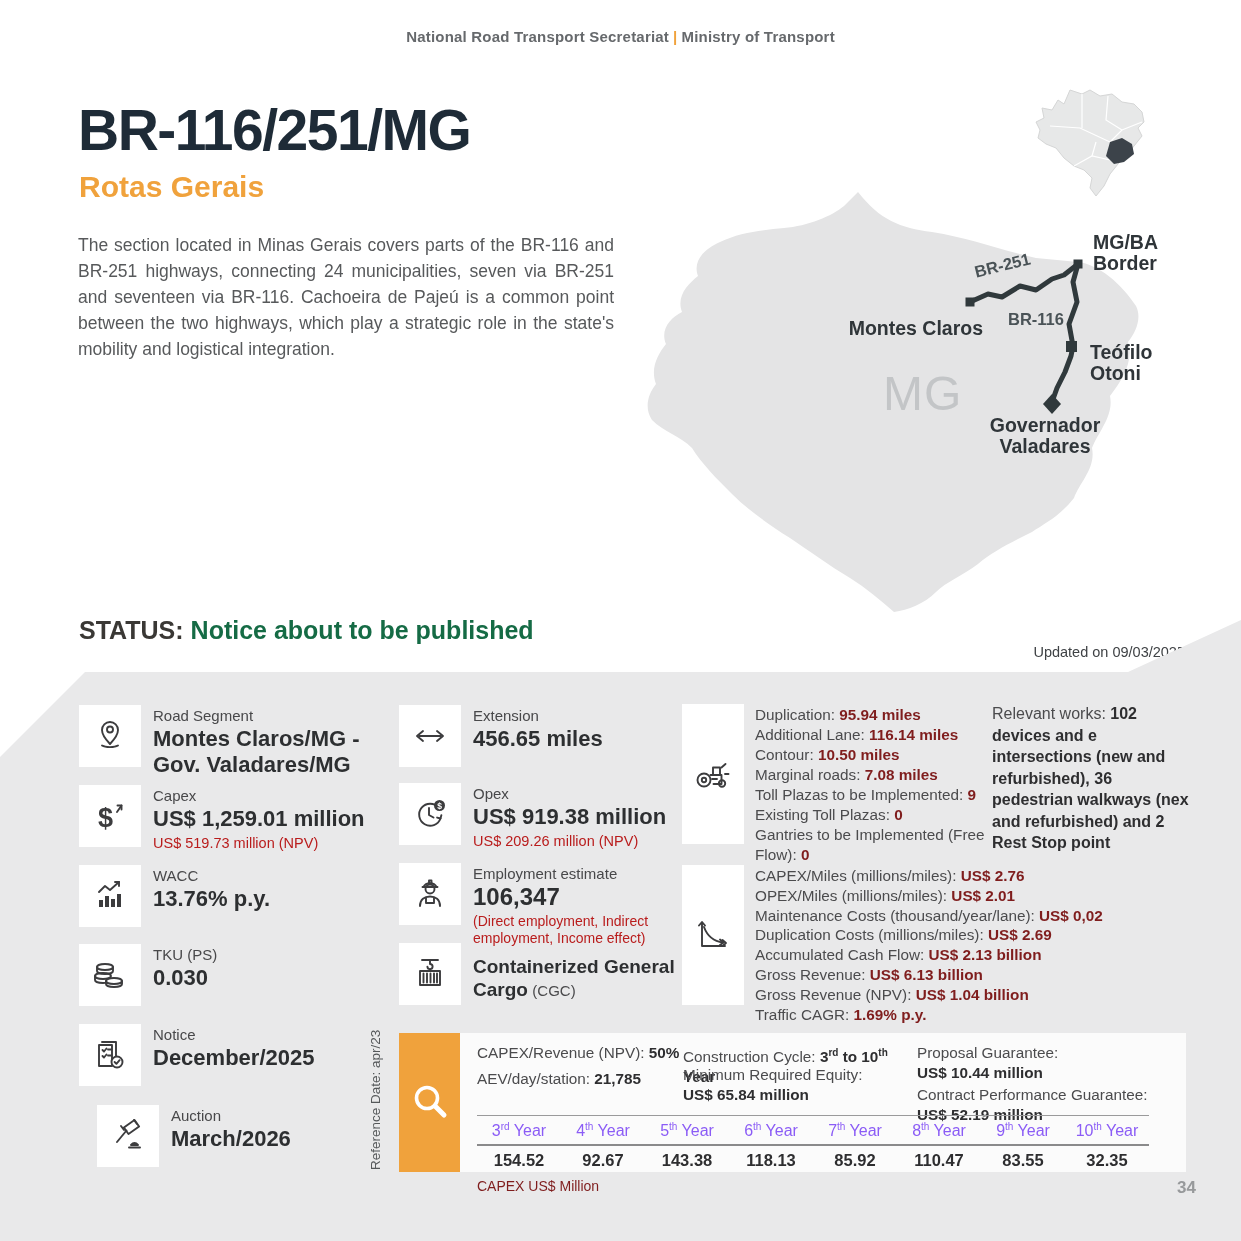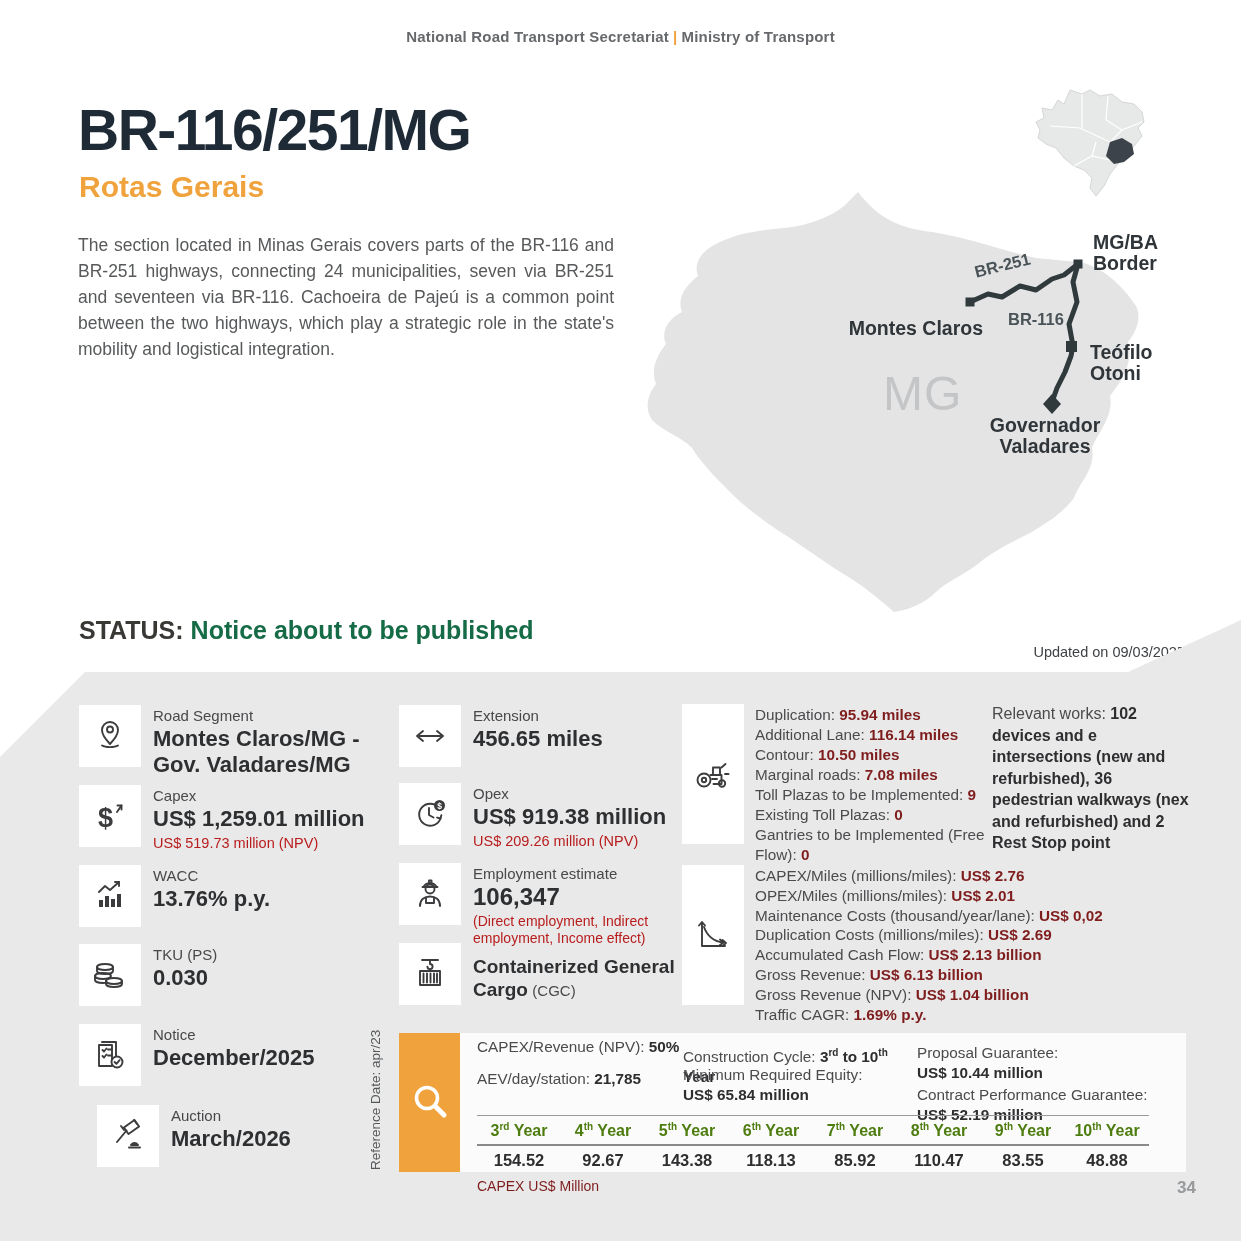--- a/index.html
+++ b/index.html
@@ -62,21 +62,21 @@
     display:flex;align-items:center;justify-content:center;}
   .ref-date{position:absolute;left:368px;top:1025px;height:150px;writing-mode:vertical-rl;
     transform:rotate(180deg);font-size:13.5px;color:#55585a;text-align:center;}
   .bp-text{position:absolute;font-size:15.3px;line-height:20px;color:#4b4b4d;}
   .bp-text .sv{font-weight:700;color:#2e2e30;}
   .bp-text sup{font-size:10px;font-weight:700;color:#2e2e30;}
 
   .yr-table{position:absolute;left:78px;top:82px;width:672px;border-top:1.5px solid #9a9a9b;}
   .yr-row{display:grid;grid-template-columns:repeat(8,1fr);}
   .yr-row.head{border-bottom:2.5px solid #8a8a8b;}
-  .yr-cell{text-align:center;padding:5px 0 4px 0;font-size:16px;color:#4d7c0f;font-weight:bold;}
+  .yr-cell{text-align:center;padding:5px 0 4px 0;font-size:16px;color:#8b5cf6;}
   .yr-cell sup{font-size:10px;}
   .yr-row.vals .yr-cell{font-weight:700;color:#2e2e30;font-size:16.5px;padding:5px 0 3px 0;}
 
   .footnote{position:absolute;left:477px;top:1178px;font-size:14px;color:#7f1d1d;}
   .page-num{position:absolute;left:1150px;top:1178px;width:46px;text-align:right;
     font-size:17px;font-weight:700;color:#97999b;}
 
   svg.icn{stroke:#3c3c3e;stroke-width:1.9;fill:none;stroke-linecap:round;stroke-linejoin:round;}
   svg.icn .fl{fill:#3c3c3e;stroke:none;}
 </style>
@@ -368,21 +368,21 @@
   <div class="ref-date">Reference Date: apr/23</div>
 
   <div class="bottom-panel">
     <div class="orange-block">
       <svg width="44" height="48" viewBox="0 0 44 48" fill="none">
         <circle cx="19" cy="19" r="10.5" stroke="#ffffff" stroke-width="3.6"></circle>
         <path d="M27 27 L36 36" stroke="#ffffff" stroke-width="5" stroke-linecap="round"></path>
       </svg>
     </div>
 
-    <div class="bp-text" style="left:78px;top:4px;">
+    <div class="bp-text" style="left:78px;top:10px;">
       <span>CAPEX/Revenue (NPV): </span><span class="sv">50%</span>
     </div>
     <div class="bp-text" style="left:78px;top:36px;">
       <span>AEV/day/station: </span><span class="sv">21,785</span>
     </div>
 
     <div class="bp-text" style="left:284px;top:10px;width:228px;">
       <span>Construction Cycle: </span><span class="sv">3</span><sup>rd</sup><span class="sv"> to 10</span><sup>th</sup><span class="sv"> Year</span>
     </div>
     <div class="bp-text" style="left:284px;top:32px;">Minimum Required Equity:</div>
@@ -405,21 +405,21 @@
           <div class="yr-cell">10<sup>th</sup> Year</div>
         </div>
       <div class="yr-row vals" id="yr-vals">
           <div class="yr-cell">154.52</div>
           <div class="yr-cell">92.67</div>
           <div class="yr-cell">143.38</div>
           <div class="yr-cell">118.13</div>
           <div class="yr-cell">85.92</div>
           <div class="yr-cell">110.47</div>
           <div class="yr-cell">83.55</div>
-          <div class="yr-cell">48.88</div>
+          <div class="yr-cell">32.35</div>
         </div>
     </div>
   </div>
 
   <div class="footnote">CAPEX US$ Million</div>
   <div class="page-num">34</div>
 
 </div>
 
 </body></html>

